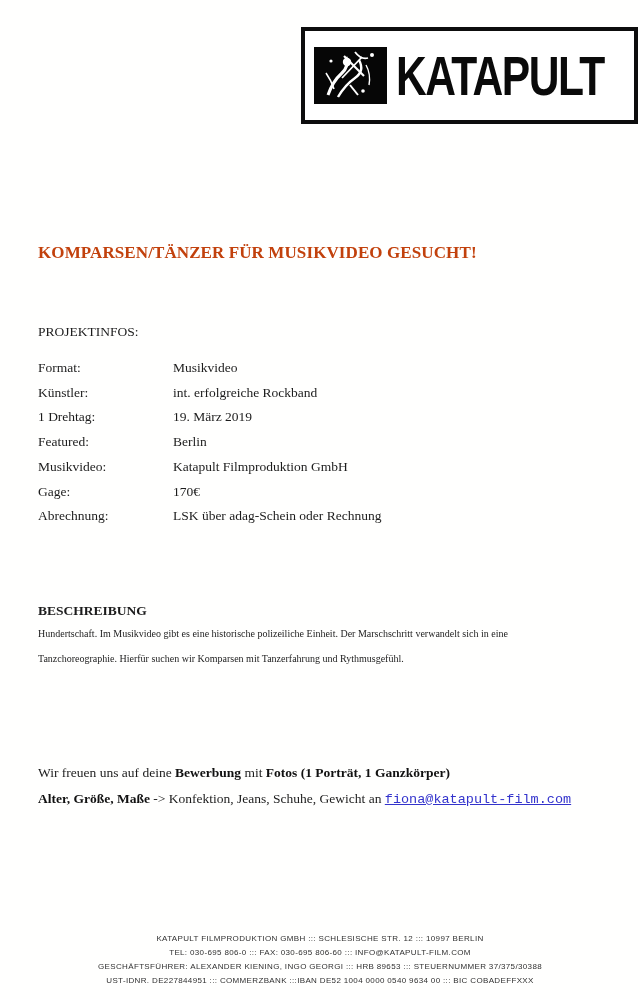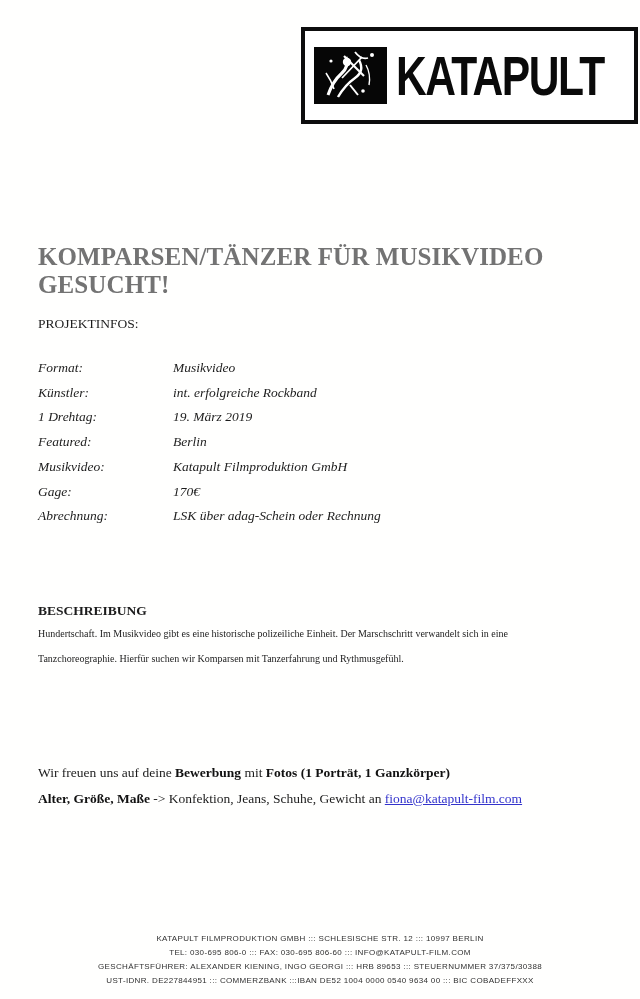--- a/index.html
+++ b/index.html
@@ -36,37 +36,36 @@
     letter-spacing: -2px;
     color: #0a0a0a;
     transform: scaleX(0.76);
     transform-origin: left center;
     white-space: nowrap;
   }
 
   
   .title {
     position: absolute; top: 243px; left: 38px; width: 560px;
-    font-weight: bold; font-size: 25px; letter-spacing: 0.1px;
-    color: #737373;
+    font-weight: bold; font-size: 17px; letter-spacing: 0.1px;
+    color: #c2410c;
   }
 
   
   .projekt-heading {
-    position: absolute; top: 316px; left: 38px;
+    position: absolute; top: 324px; left: 38px;
     font-size: 13.5px;
   }
   .info-table {
     position: absolute; top: 356px; left: 38px; width: 520px;
     font-size: 13.5px;
   }
   .info-row {
     display: grid; grid-template-columns: 135px auto;
     line-height: 24.7px;
-    font-style: italic;
   }
 
   
   .beschreibung-heading {
     position: absolute; top: 603px; left: 38px;
     font-size: 13.5px;
     font-weight: bold;
   }
   .beschreibung-text {
     position: absolute; top: 621px; left: 38px; width: 548px;
@@ -77,20 +76,21 @@
   
   .application {
     position: absolute; top: 760px; left: 38px; width: 565px;
     font-size: 13.5px; line-height: 25.5px;
   }
   .application b { color: #111111; }
   a.email-link {
     color: #3333cc;
     text-decoration: underline;
     cursor: pointer;
+    font-family: Liberation Mono, monospace;
   }
 
   
   .footer {
     position: absolute; top: 932px; left: 0; width: 640px;
     text-align: center;
     font-family: "Liberation Sans", sans-serif;
     font-size: 8px; line-height: 14px;
     letter-spacing: 0.35px;
     color: #303030;

